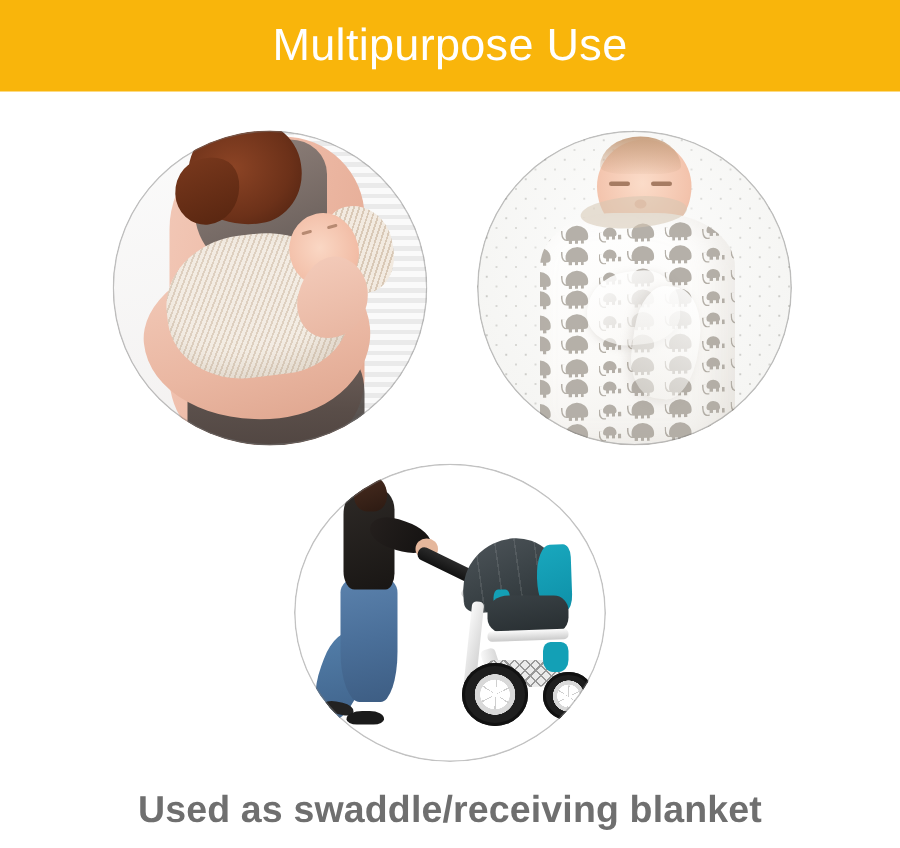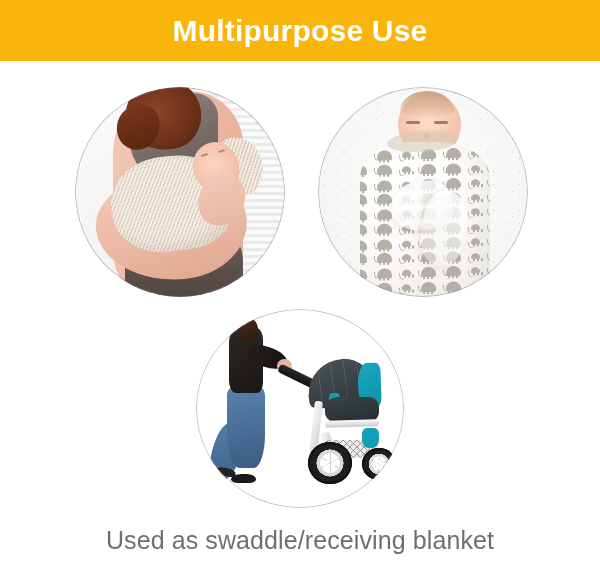--- a/index.html
+++ b/index.html
@@ -23,21 +23,21 @@
     width: 600px;
     height: 61px;
     background: #f9b50b;
     display: flex;
     align-items: center;
     justify-content: center;
   }
   #header-title {
     color: #ffffff;
     font-size: 30px;
-    font-weight: 700;
+    font-weight: 400;
     letter-spacing: 0.2px;
     line-height: 1;
     white-space: nowrap;
   }
 
   
   .photo-circle {
     position: absolute;
     border-radius: 50%;
     overflow: hidden;
@@ -558,21 +558,21 @@
     top: 518px;
     width: 600px;
     height: 45px;
     display: flex;
     align-items: center;
     justify-content: center;
   }
   #caption-text {
     color: #6f6f6f;
     font-size: 25px;
-    font-weight: 400;
+    font-weight: 700;
     letter-spacing: 0.1px;
     white-space: nowrap;
   }
 </style>
 </head>
 <body>
 
 <div id="header-banner">
   <div id="header-title">Multipurpose Use</div>
 </div>

